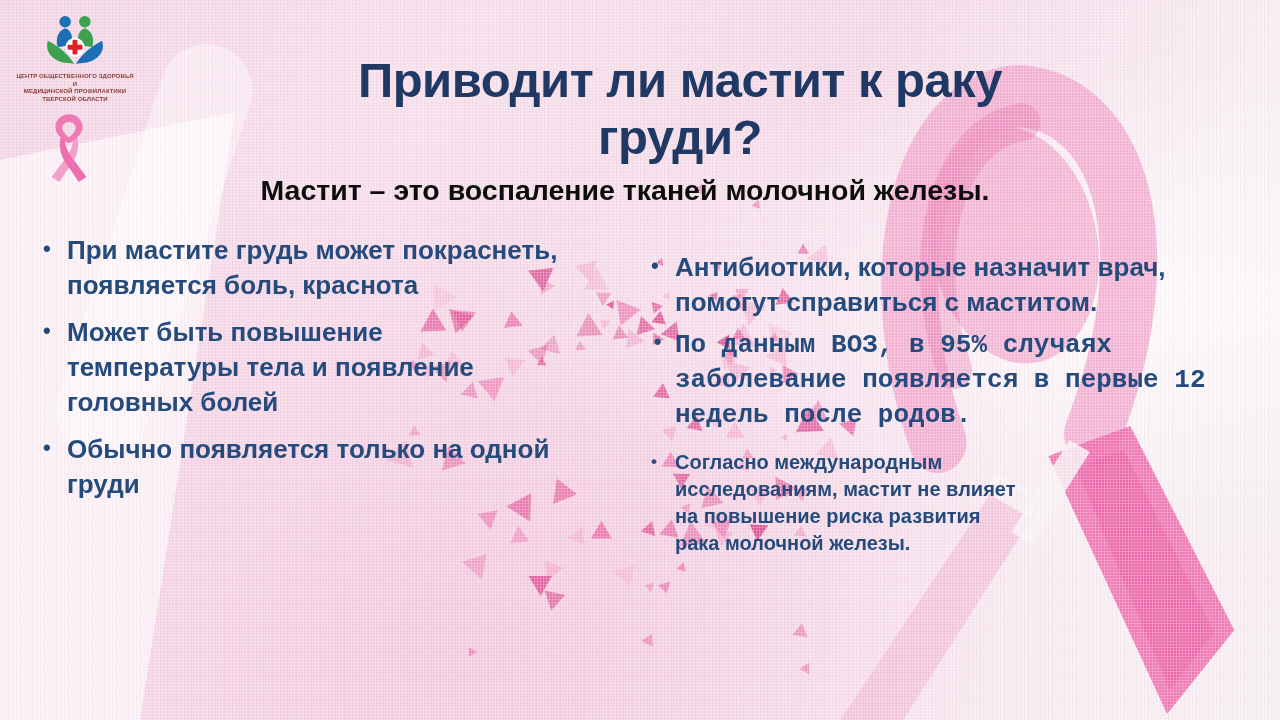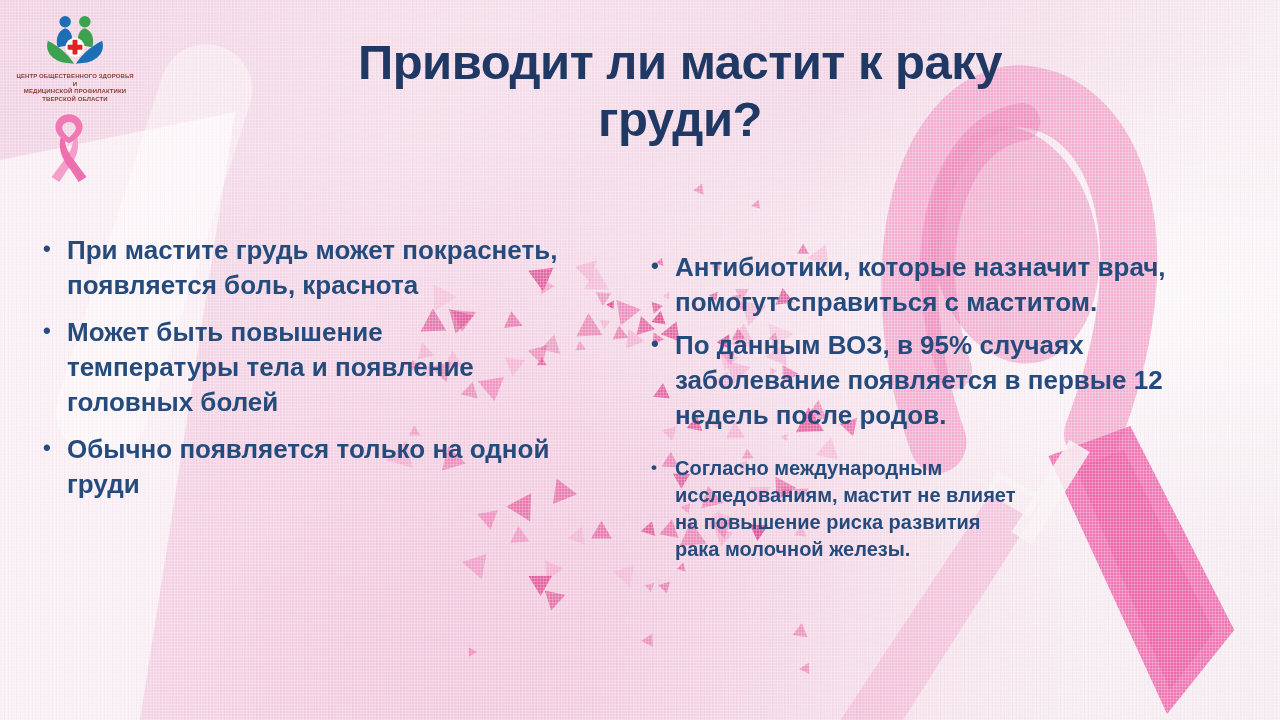--- a/index.html
+++ b/index.html
@@ -36,34 +36,34 @@
       repeating-linear-gradient(0deg, rgba(255,255,255,.22) 0 1px, rgba(255,255,255,0) 1px 3px),
       repeating-linear-gradient(90deg, rgba(255,255,255,.22) 0 1px, rgba(255,255,255,0) 1px 3px),
       repeating-linear-gradient(90deg, rgba(178,118,152,.05) 0 1px, rgba(178,118,152,0) 1px 4px);}
   
   .logo-block{position:absolute;left:14px;top:8px;width:122px;text-align:center;z-index:6;}
   .logo-mark{display:block;margin:0 auto;width:74px;height:62px;}
   .logo-text{margin-top:3px;color:var(--logo-text);font-size:6px;line-height:7.5px;
     font-weight:bold;letter-spacing:.1px;}
   .ribbon-icon{position:absolute;left:38px;top:106px;width:62px;height:86px;z-index:6;}
   
-  .title{position:absolute;left:250px;top:34px;width:860px;z-index:5;
+  .title{position:absolute;left:250px;top:52px;width:860px;z-index:5;
     color:var(--title-text);font-size:49px;line-height:1.16;font-weight:bold;
     text-align:center;white-space:pre-line;letter-spacing:-.5px;}
   .subtitle{position:absolute;left:55px;top:174px;width:1140px;z-index:5;
     color:var(--subtitle-text);font-size:28.5px;font-weight:bold;text-align:center;}
   ul.col{position:absolute;list-style:none;z-index:5;}
   ul.col li{position:relative;padding-left:27px;white-space:pre-line;
     color:var(--body-text);font-weight:bold;font-size:26px;line-height:1.345;}
   ul.col li::before{content:"\2022";position:absolute;left:3px;top:.05em;font-size:.85em;}
   ul.left-col{left:40px;top:233px;width:600px;}
   ul.left-col li{margin-bottom:12px;}
   ul.right-col{left:648px;top:250px;width:612px;}
   ul.right-col li:nth-child(1){margin-bottom:8px;}
-  ul.right-col li:nth-child(2){margin-bottom:22px;}
+  ul.right-col li:nth-child(2){margin-bottom:16px;font-family:Liberation Mono, monospace;}
   ul.right-col li:nth-child(3){font-size:20px;line-height:1.36;}
   
   .p-blue{fill:#1c6fb5;} .p-green{fill:#3ca24f;} .cross-bg{fill:#ffffff;} .cross{fill:#e01f26;}
   .ri-loop{fill:#ef79b4;} .ri-band-l{fill:#ee6fae;} .ri-band-r{fill:#f49fc9;}
 </style>
 </head>
 <body>
 
 <div class="slide">
 
@@ -216,20 +216,21 @@
 
   <svg class="ribbon-icon" viewBox="0 0 64 80" aria-hidden="true">
     <path class="ri-band-r" d="M40,26 C44,38 40,50 30,62 L22,74 L14,69 L28,50 C34,42 37,34 36,28 Z"></path>
     <path class="ri-band-l" d="M24,26 C20,38 24,50 34,62 L42,74 L50,69 L36,50 C30,42 27,34 28,28 Z"></path>
     <path class="ri-loop" fill-rule="evenodd" d="M32,4 C24,4 18,10 18,17 C18,24 24,30 32,34 C40,30 46,24 46,17 C46,10 40,4 32,4 Z
       M32,12 C28,12 25,15 25,18 C25,21 28,25 32,28 C36,25 39,21 39,18 C39,15 36,12 32,12 Z"></path>
   </svg>
 
   <h1 class="title">Приводит ли мастит к раку
 груди?</h1>
+  <h2 class="subtitle">Мастит – это воспаление тканей молочной железы.</h2>
 
   <ul class="col left-col">
     <li>При мастите грудь может покраснеть,
 появляется боль, краснота</li>
     <li>Может быть повышение
 температуры тела и появление
 головных болей</li>
     <li>Обычно появляется только на одной
 груди</li>
   </ul>

